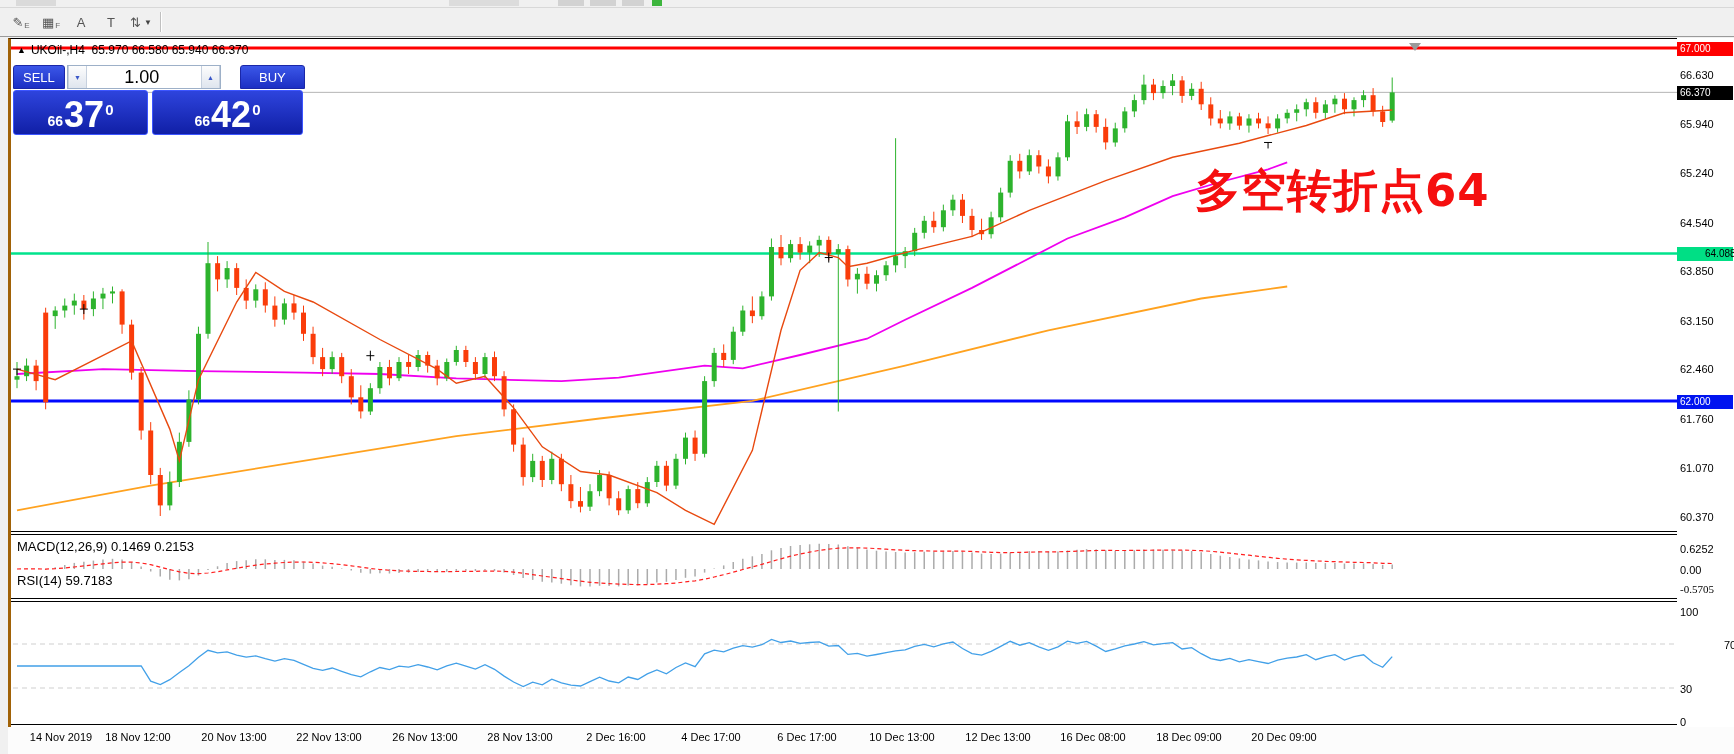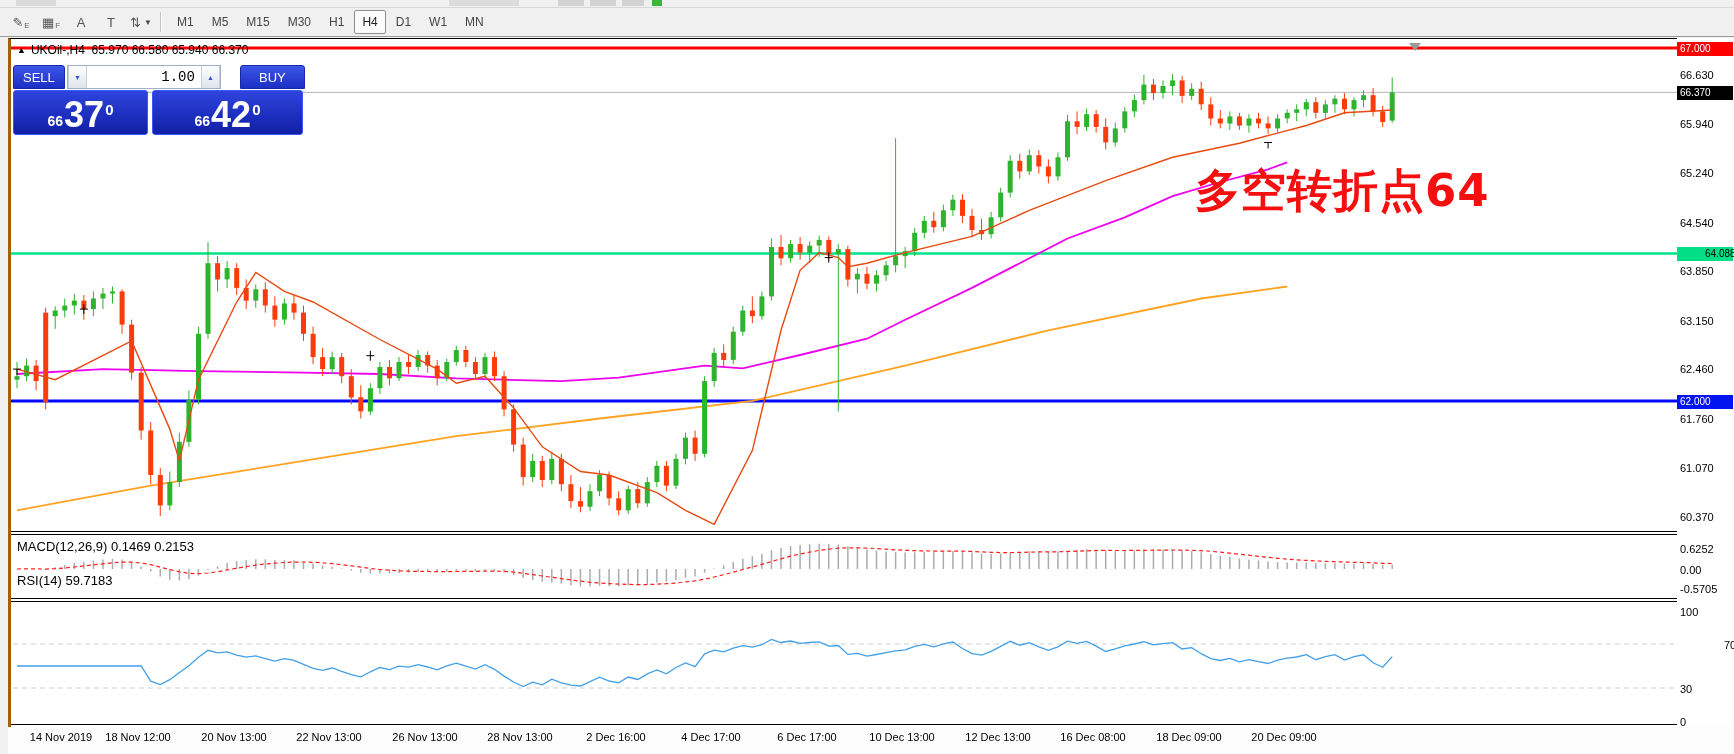--- a/index.html
+++ b/index.html
@@ -22,21 +22,21 @@
   #wintitle{position:absolute;left:6px;top:4px;font-size:12px;color:#000;white-space:nowrap;}
   #wintitle .tri{font-size:9px;margin-right:5px;position:relative;top:-1px;}
   
   #tradepanel{position:absolute;left:2px;top:26px;width:292px;}
   #tp-row1{display:flex;height:24px;}
   .tp-btn{background:linear-gradient(#3b57e8,#1c2fc4);color:#fff;font-size:13px;display:flex;align-items:center;justify-content:center;border:1px solid #1a27a8;border-radius:3px 3px 0 0;}
   #sell-btn{width:60px;}
   #buy-btn{width:76px;margin-left:19px;border-radius:3px 3px 0 0;}
   #lot-group{display:flex;height:22px;border:1px solid #9db0c8;background:#fff;margin-left:2px;}
   .spin{width:17px;background:linear-gradient(#fdfdfd,#dfe5ee);display:flex;align-items:center;justify-content:center;font-size:7px;color:#3a57c8;border-left:1px solid #c6d0de;border-right:1px solid #c6d0de;}
-  #lot-input{width:106px;border:none;font-size:14px;text-align:right;padding-right:6px;font-family:Liberation Mono, monospace;outline:none;}
+  #lot-input{width:106px;border:none;font-size:18px;text-align:center;padding-right:6px;font-family:Liberation Sans, sans-serif;outline:none;}
   #tp-row2{display:flex;margin-top:1px;}
   .price-tile{height:41px;background:linear-gradient(#2e44dd,#101fa6);border:1px solid #3c55ff;border-radius:3px;color:#fff;display:flex;align-items:flex-end;justify-content:center;padding-bottom:2px;}
   #sell-tile{width:133px;}
   #buy-tile{width:149px;margin-left:4px;}
   .pt-small{font-size:14px;font-weight:bold;margin-bottom:3px;}
   .pt-big{font-size:36px;font-weight:bold;line-height:34px;margin:0 1px;}
   .pt-sup{font-size:15px;font-weight:bold;margin-bottom:14px;}
   
   #annotation{position:absolute;font-weight:bold;font-size:45px;font-family:"DejaVu Sans",sans-serif;letter-spacing:1px;white-space:nowrap;}
   
@@ -82,31 +82,20 @@
         </div>
         <div class="tool-btn">
           <span>T</span>
         </div>
         <div class="tool-btn">
           <span>⇅</span>
           <span class="caret">▼</span>
         </div>
       </div>
     <div class="tb-sep"></div>
-    <div id="tf-group" style="display:flex;align-items:center;">
-        <div class="tf-btn">M1</div>
-        <div class="tf-btn">M5</div>
-        <div class="tf-btn">M15</div>
-        <div class="tf-btn">M30</div>
-        <div class="tf-btn">H1</div>
-        <div class="tf-btn active">H4</div>
-        <div class="tf-btn">D1</div>
-        <div class="tf-btn">W1</div>
-        <div class="tf-btn">MN</div>
-      </div>
   </div>
 
   <div id="chartwin">
     <svg id="chart-svg" width="1726" height="716">
         <rect x="0" y="0" width="1726" height="716" fill="#ffffff"></rect>
         <line x1="2" y1="53.355999999999355" x2="1668" y2="53.355999999999355" stroke="#b4b4b4" stroke-width="1"></line>
         <line x1="0" y1="214.4652000000001" x2="1668" y2="214.4652000000001" stroke="#00e38c" stroke-width="2.5"></line>
         <line x1="0" y1="361.87799999999964" x2="1668" y2="361.87799999999964" stroke="#0008ff" stroke-width="3"></line>
         <line x1="0" y1="8.87799999999968" x2="1668" y2="8.87799999999968" stroke="#ff0000" stroke-width="3"></line>
         <path d="M6.0 471.3 L139.7 446.6 L292.5 421.9 L445.3 397.2 L588.6 379.5 L741.4 361.9 L894.2 326.6 L1037.4 291.3 L1190.2 259.5 L1276.2 247.5" fill="none" stroke="#ffa21f" stroke-width="1.8"></path>
@@ -645,21 +634,21 @@
       <div class="axis-badge badge-green" style="top: 209px;">64.088</div>
       <div class="axis-label" style="top: 226px;">63.850</div>
       <div class="axis-label" style="top: 276px;">63.150</div>
       <div class="axis-label" style="top: 324px;">62.460</div>
       <div class="axis-badge badge-blue" style="top: 357px;">62.000</div>
       <div class="axis-label" style="top: 374px;">61.760</div>
       <div class="axis-label" style="top: 423px;">61.070</div>
       <div class="axis-label" style="top: 472px;">60.370</div>
       <div class="axis-label" style="top: 504px;">0.6252</div>
       <div class="axis-label" style="top: 525px;">0.00</div>
-      <div class="axis-label" style="top: 544px;">-0.5705</div>
+      <div class="axis-label" style="top: 544px; font-family: Liberation Serif, serif;">-0.5705</div>
       <div class="axis-label" style="top: 567px;">100</div>
       <div class="axis-label" style="top: 600px; margin-left: 44px;">70</div>
       <div class="axis-label" style="top: 644px;">30</div>
       <div class="axis-label" style="top: 677px;">0</div>
     </div>
   <div id="date-axis">
       <div class="date-label" style="left: 53px;">14 Nov 2019</div>
       <div class="date-label" style="left: 130px;">18 Nov 12:00</div>
       <div class="date-label" style="left: 226px;">20 Nov 13:00</div>
       <div class="date-label" style="left: 321px;">22 Nov 13:00</div>

